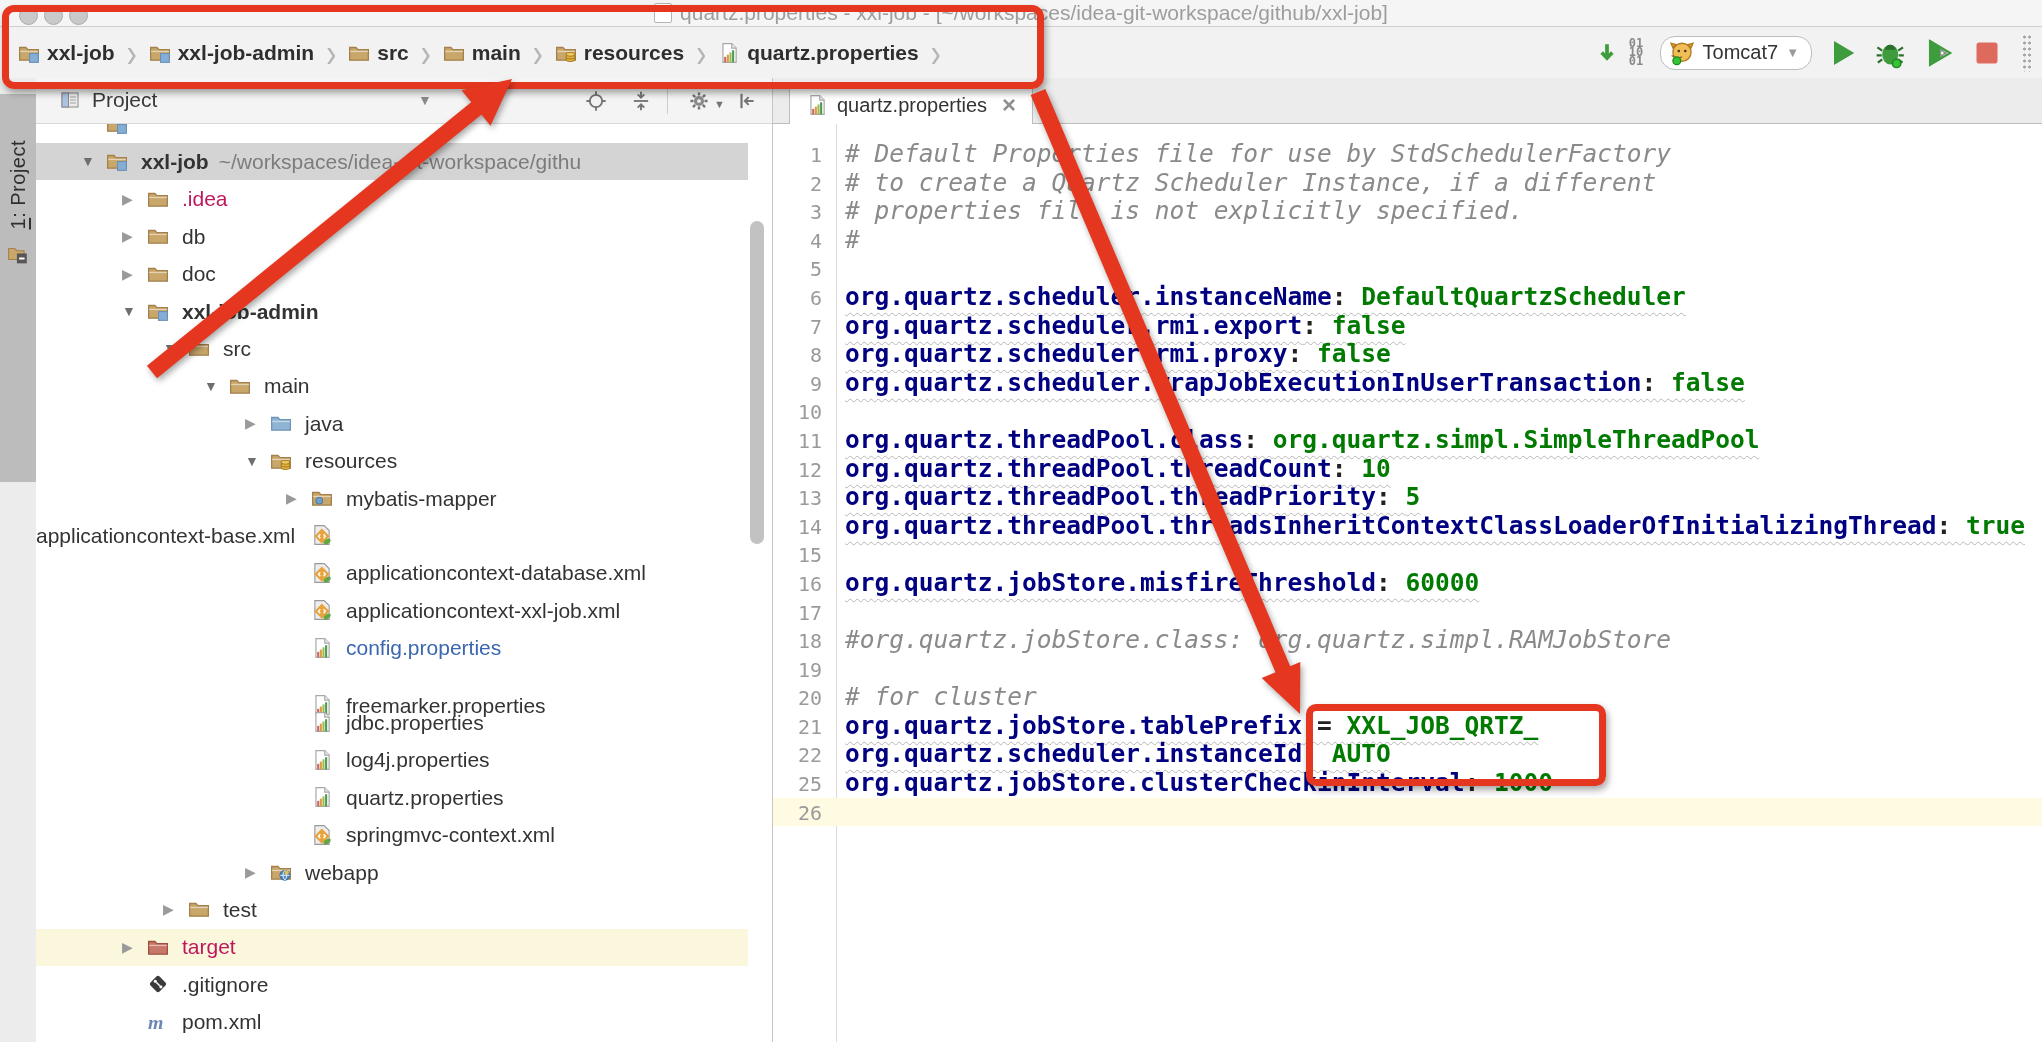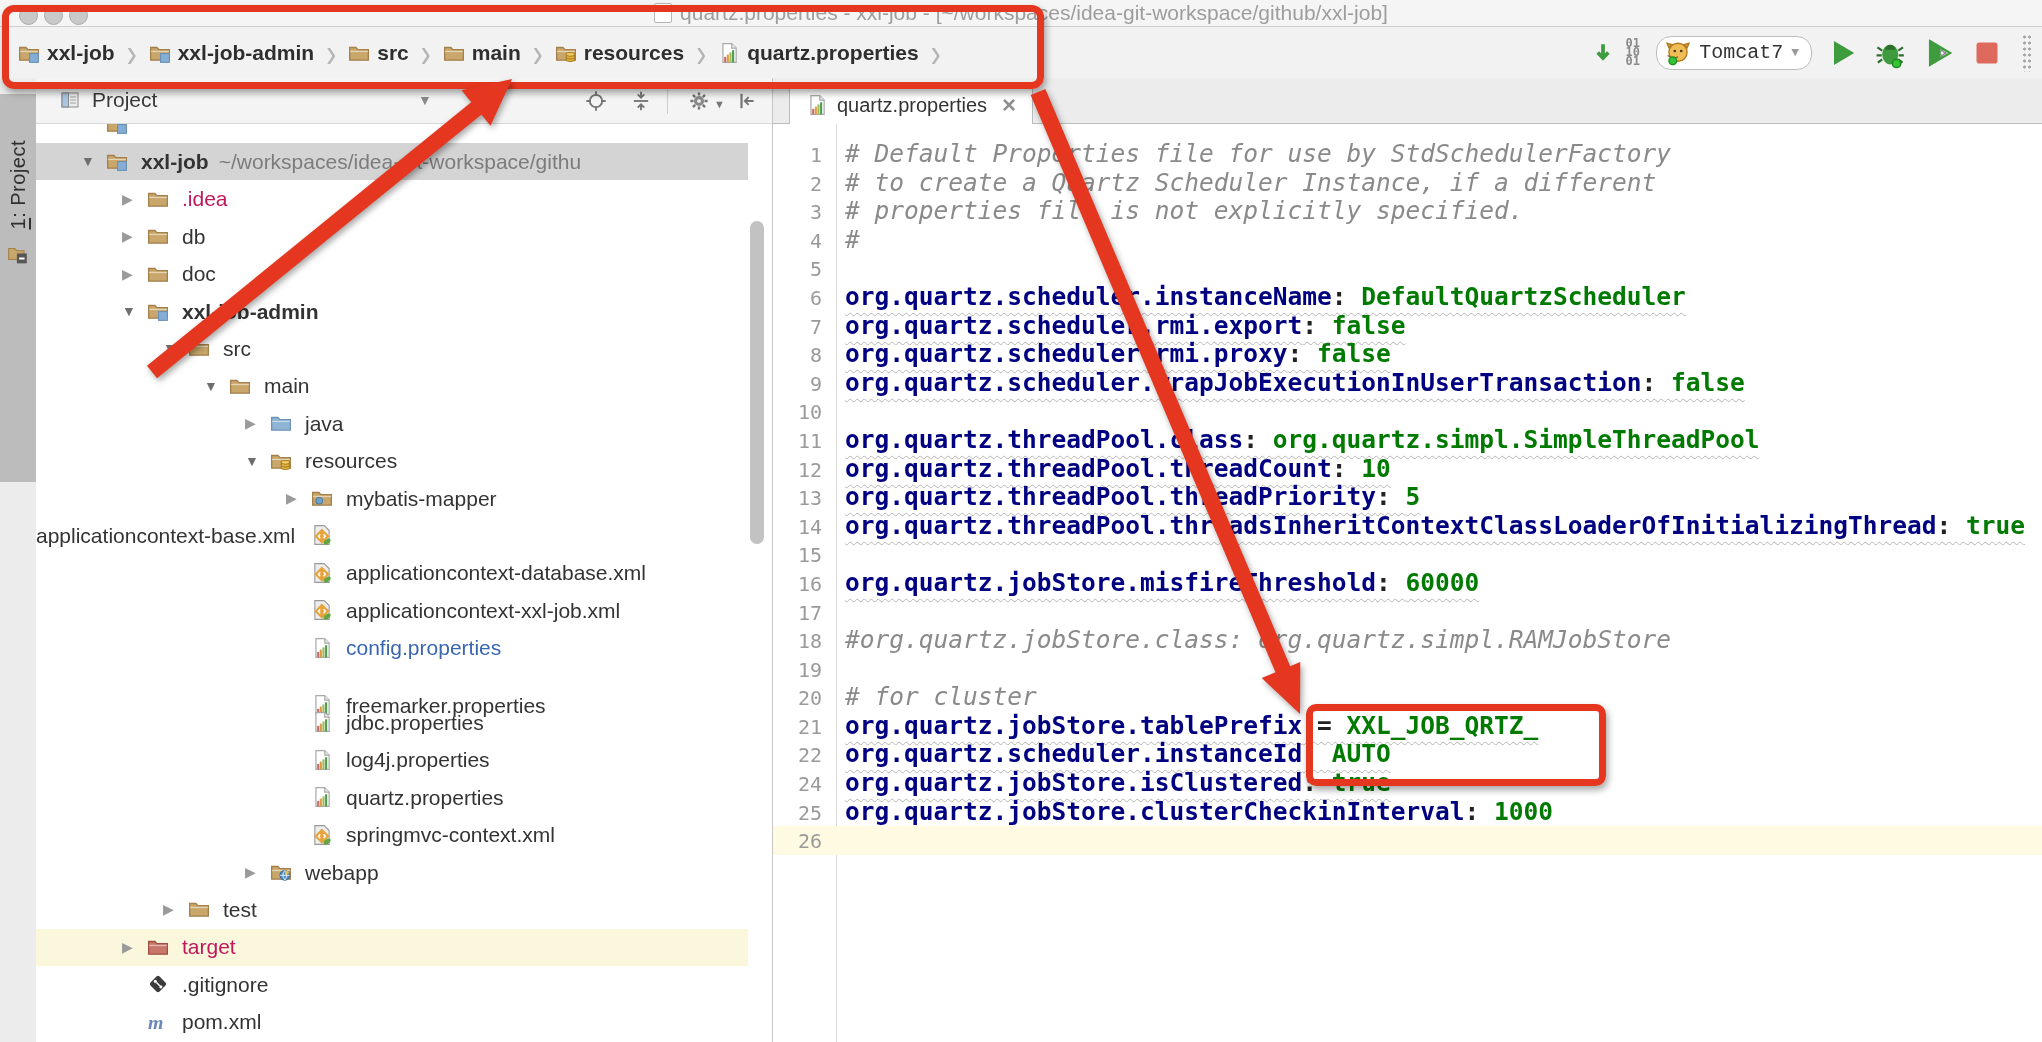--- a/index.html
+++ b/index.html
@@ -16,21 +16,21 @@
   #navbar{position:absolute;left:0;top:27px;width:2042px;height:51px;background:#f2f2f2;
           border-bottom:1px solid #c9c9c9;display:flex;align-items:center;}
   #breadcrumbs{display:flex;align-items:center;padding-left:18px;white-space:nowrap;}
   .crumb{display:flex;align-items:center;font-size:21px;font-weight:600;color:#2e2e2e;}
   .crumb .icon{margin-right:7px;}
   .crumb-sep{color:#b4b4b4;font-size:30px;font-weight:400;margin:0 12px;transform:scaleY(1.35);display:inline-block;}
   #toolbar{position:absolute;right:10px;top:0;height:51px;display:flex;align-items:center;gap:14px;}
   #update-app{display:flex;align-items:center;}
   #update-digits{font-size:12px;line-height:9px;color:#8a8a8a;margin-left:11px;font-family:"DejaVu Sans Mono",monospace;font-weight:bold;}
   #run-config{display:flex;align-items:center;gap:8px;background:#fff;border:1px solid #bdbdbd;
-              border-radius:15px;height:32px;padding:0 12px 0 8px;font-family:Liberation Mono, monospace;}
+              border-radius:15px;height:32px;padding:0 12px 0 8px;}
   #run-config-label{font-size:20px;color:#333;}
   .combo-caret{color:#9a9a9a;font-size:13px;}
   .tool-btn{display:flex;align-items:center;justify-content:center;width:34px;height:34px;}
   #window-grip{width:10px;height:38px;margin-left:4px;
      background-image:radial-gradient(circle,#a8a8a8 1.3px,transparent 1.8px);background-size:5px 6px;}
   
   #stripe{position:absolute;left:0;top:78px;width:36px;bottom:0;background:#ececec;border-right:1px solid #d9d9d9;}
   #stripe-tab{position:absolute;left:0;top:16px;width:36px;height:388px;background:#bcbcbc;
               display:flex;flex-direction:column;align-items:center;justify-content:flex-start;padding-top:46px;box-sizing:border-box;}
   #stripe-label{writing-mode:vertical-rl;transform:rotate(180deg);font-size:20px;color:#2f2f2f;letter-spacing:.5px;}
@@ -600,21 +600,20 @@
         <div class="cl wavy"><span class="ln">13</span><span class="k">org.quartz.threadPool.threadPriority</span><span class="s">: </span><span class="v">5</span></div>
         <div class="cl wavy"><span class="ln">14</span><span class="k">org.quartz.threadPool.threadsInheritContextClassLoaderOfInitializingThread</span><span class="s">: </span><span class="v">true</span></div>
         <div class="cl"><span class="ln">15</span></div>
         <div class="cl wavy"><span class="ln">16</span><span class="k">org.quartz.jobStore.misfireThreshold</span><span class="s">: </span><span class="v">60000</span></div>
         <div class="cl"><span class="ln">17</span></div>
         <div class="cl"><span class="ln">18</span><span class="c">#org.quartz.jobStore.class: org.quartz.simpl.RAMJobStore</span></div>
         <div class="cl"><span class="ln">19</span></div>
         <div class="cl"><span class="ln">20</span><span class="c"># for cluster</span></div>
         <div class="cl wavy"><span class="ln">21</span><span class="k">org.quartz.jobStore.tablePrefix</span><span class="s"> = </span><span class="v">XXL_JOB_QRTZ_</span></div>
         <div class="cl wavy"><span class="ln">22</span><span class="k">org.quartz.scheduler.instanceId</span><span class="s">: </span><span class="v">AUTO</span></div>
-        <div class="cl wavy"><span class="ln">24</span><span class="k">org.quartz.jobStore.isClustered</span><span class="s">: </span><span class="v">true</span></div>
         <div class="cl wavy"><span class="ln">25</span><span class="k">org.quartz.jobStore.clusterCheckinInterval</span><span class="s">: </span><span class="v">1000</span></div>
         <div class="cl caret"><span class="ln">26</span></div>
       </div>
   </div>
 
   <div class="anno-box" style="left:2px;top:5px;width:1028px;height:70px;"></div>
   <div class="anno-box" style="left:1306px;top:704px;width:286px;height:68px;border-radius:10px;"></div>
   <svg id="anno-svg" width="2042" height="1042">
     <g id="arrow1">
       <line x1="152" y1="372" x2="478" y2="107" stroke="#e5371f" stroke-width="16"></line>

